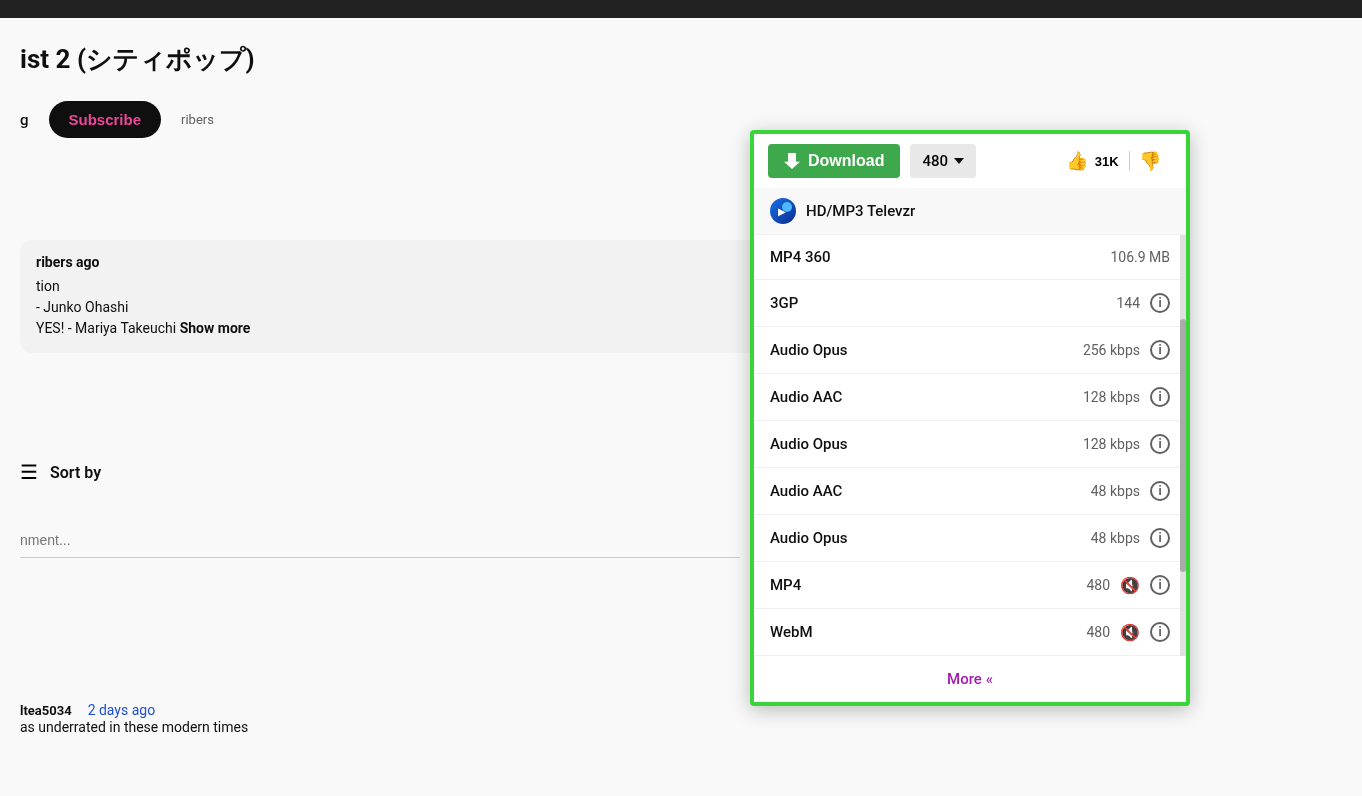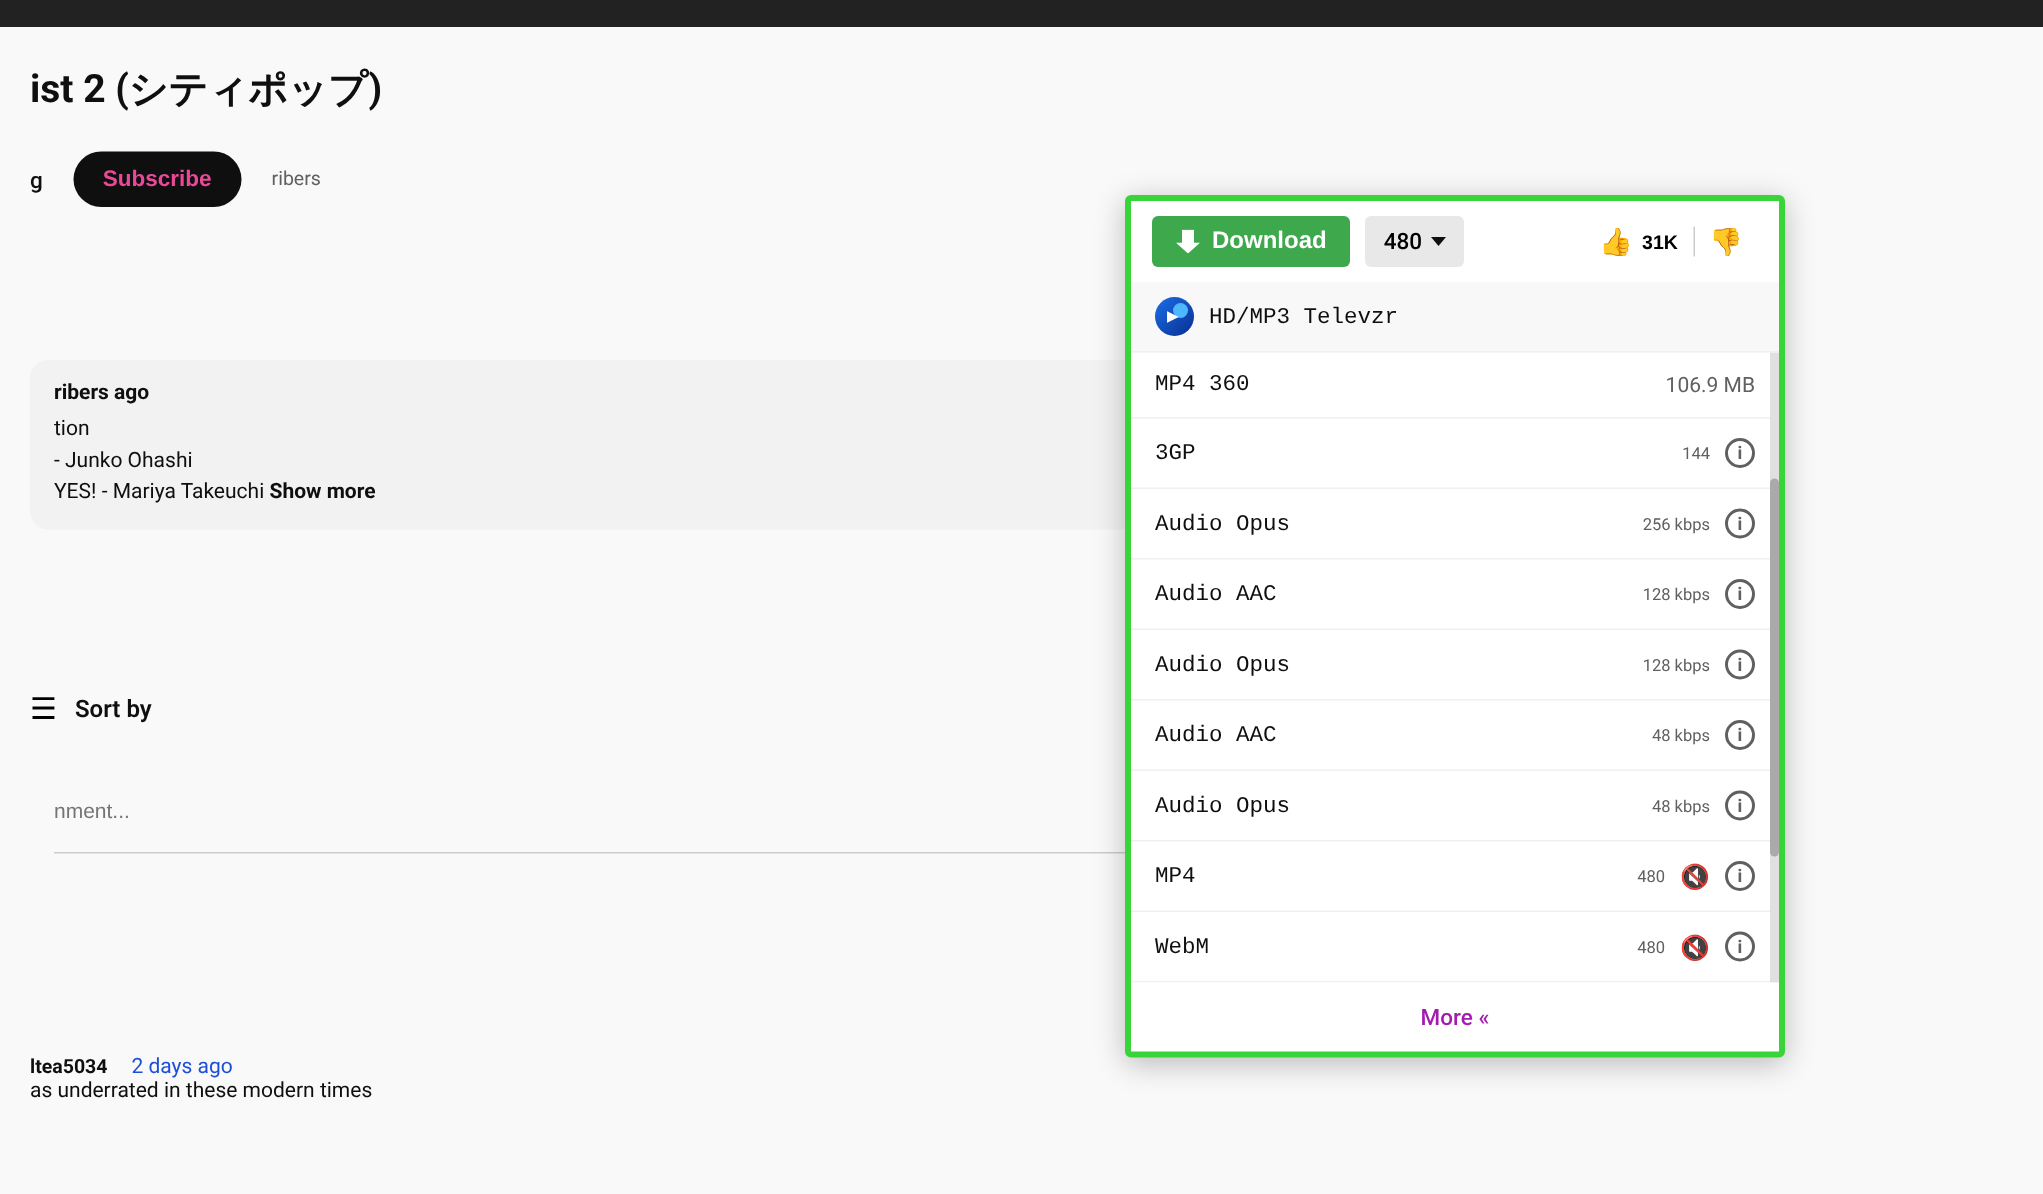--- a/index.html
+++ b/index.html
@@ -218,24 +218,24 @@
       font-size: 16px;
       font-weight: 600;
       color: #0f0f0f;
       cursor: pointer;
     }
 
     
     .comment-area {
       position: absolute;
       top: 530px;
-      left: 36px;
+      left: 20px;
       width: 720px;
       border-bottom: 1px solid #ccc;
-      padding-bottom: 19px;
+      padding-bottom: 8px;
     }
 
     .comment-input {
       font-size: 14px;
       color: #999;
       border: none;
       background: transparent;
       outline: none;
       width: 100%;
     }
@@ -357,25 +357,24 @@
     .dropdown-row.special-header {
       background: #f8f8f8;
       padding: 10px 16px;
     }
 
     .row-label {
       font-size: 15px;
       font-weight: 500;
       color: #0f0f0f;
       flex: 1;
-      font-family: Liberation Mono, monospace;
     }
 
     .row-detail {
-      font-size: 11px;
+      font-size: 14px;
       color: #606060;
       margin-left: auto;
     }
 
     .row-size {
       font-size: 14px;
       color: #606060;
     }
 
     .info-icon {

